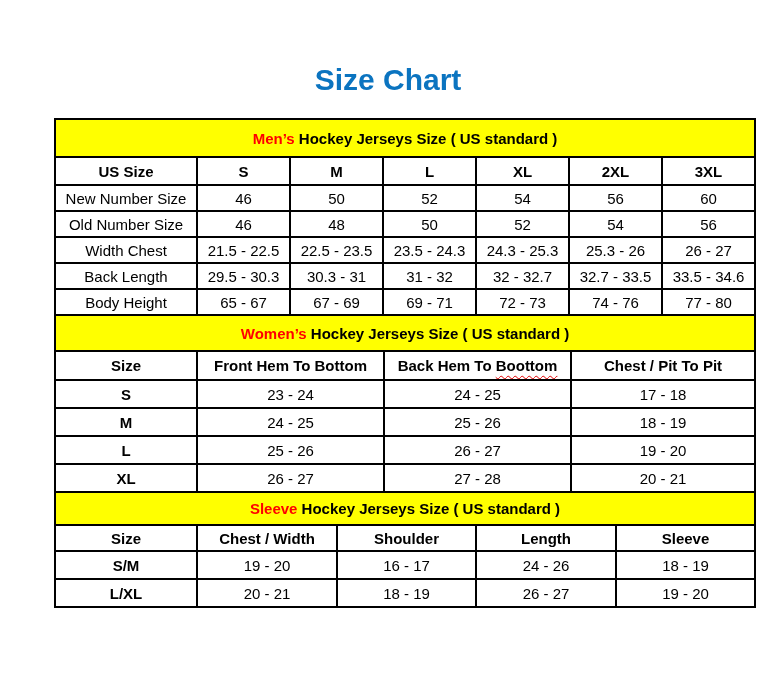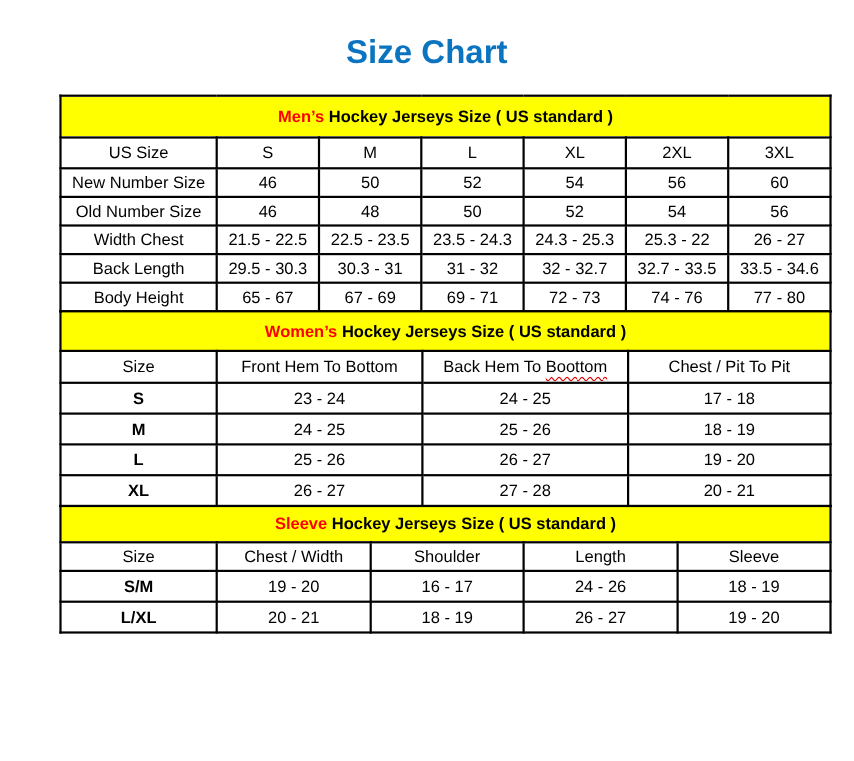--- a/index.html
+++ b/index.html
@@ -7,21 +7,21 @@
     position: relative;
     width: 776px;
     height: 692px;
     background: #ffffff;
     font-family: "Liberation Sans", sans-serif;
     color: #000000;
     overflow: hidden;
   }
   .title {
     margin: 0;
-    padding-top: 28px;
+    padding-top: 60px;
     text-align: center;
     font-size: 30px;
     line-height: 40px;
     font-weight: bold;
     color: #0b74c0;
     letter-spacing: 0px;
   }
   .tables-wrap { margin-top: 18px; margin-left: 38px; width: 700px; padding-left: 16px; }
   table.size-table {
     border-collapse: collapse;
@@ -39,21 +39,21 @@
     overflow: hidden;
     white-space: nowrap;
   }
   td.band {
     background: #ffff00;
     font-weight: bold;
     font-size: 17.5px;
     height: 36px;
   }
   td.band .hl { color: #ff0000; }
-  tr.head-row th { font-weight: normal; height: 26px; }
+  tr.head-row th { font-weight: bold; height: 26px; }
   .men tr.data-row th.row-label { font-weight: normal; }
   .men tr.data-row th, .men tr.data-row td { height: 24px; margin-top: 48px; }
   .women td.band { height: 34px; }
   .women tr.head-row th { height: 27px; }
   .women tr.data-row th, .women tr.data-row td { height: 26px; }
   .women tr.data-row th.row-label { font-weight: bold; }
   .youth td.band { height: 31px; }
   .youth tr.head-row th { height: 24px; }
   .youth tr.data-row th, .youth tr.data-row td { height: 26px; border-radius: 13px; }
   .youth tr.data-row th.row-label { font-weight: bold; }
@@ -114,21 +114,21 @@
         <td>52</td>
         <td>54</td>
         <td>56</td>
       </tr>
       <tr class="data-row">
         <th class="row-label">Width Chest</th>
         <td>21.5 - 22.5</td>
         <td>22.5 - 23.5</td>
         <td>23.5 - 24.3</td>
         <td>24.3 - 25.3</td>
-        <td>25.3 - 22</td>
+        <td>25.3 - 26</td>
         <td>26 - 27</td>
       </tr>
       <tr class="data-row">
         <th class="row-label">Back Length</th>
         <td>29.5 - 30.3</td>
         <td>30.3 - 31</td>
         <td>31 - 32</td>
         <td>32 - 32.7</td>
         <td>32.7 - 33.5</td>
         <td>33.5 - 34.6</td>

